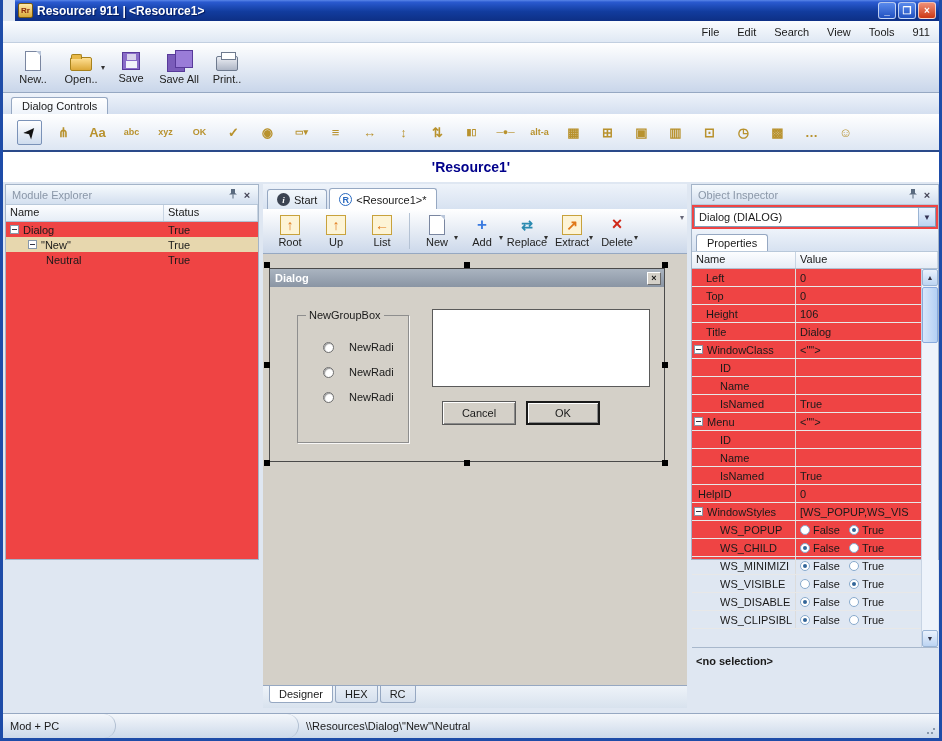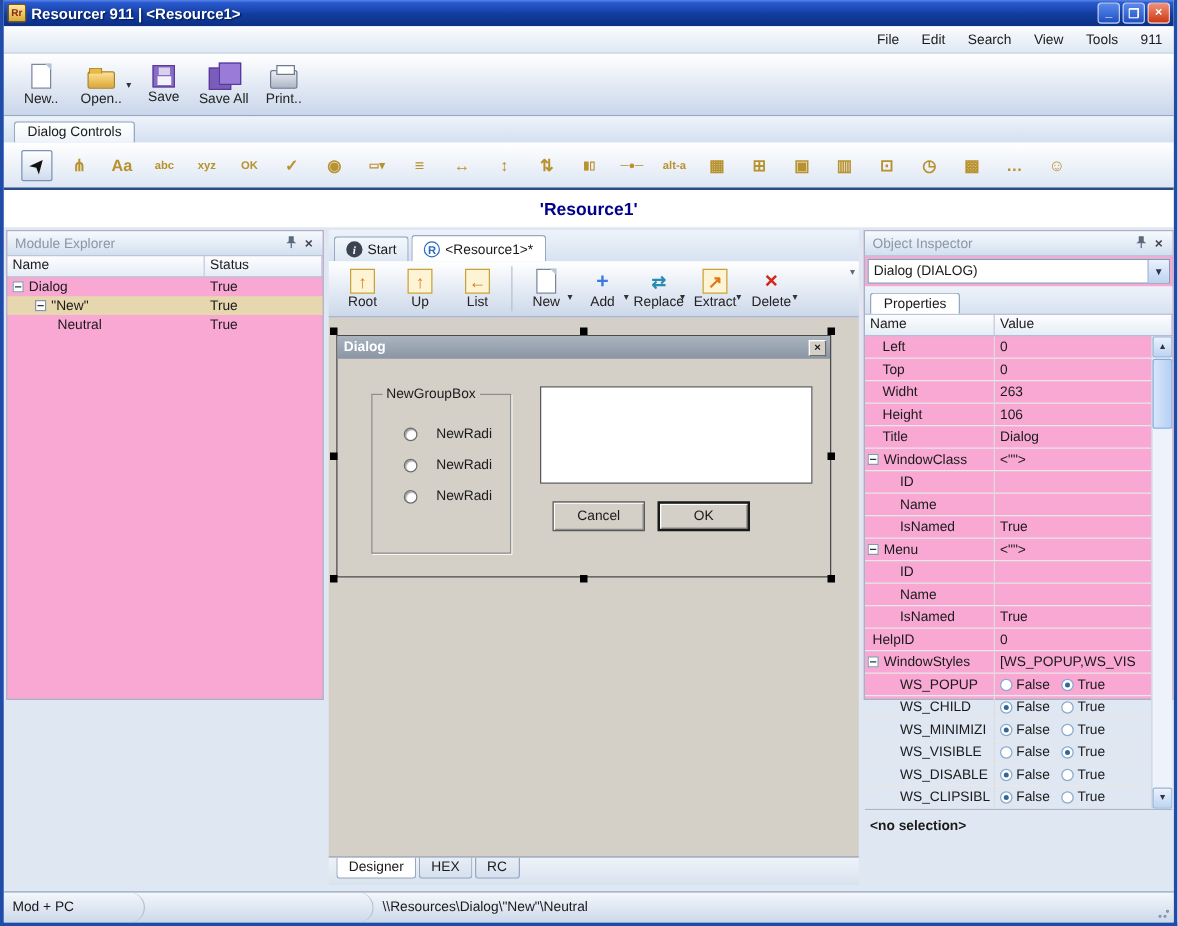--- a/index.html
+++ b/index.html
@@ -4,21 +4,21 @@
 <style>
   * { margin:0; padding:0; box-sizing:border-box; }
   html,body { width:942px; height:741px; overflow:hidden; }
   body { font-family:"Liberation Sans", sans-serif; font-size:11px; color:#1a1a1a; }
 
   .app { width:942px; height:741px; border:3px solid #1e4ca8; border-top:none;
          background:#dfe7f2; position:relative; overflow:hidden; }
 
   
   .titlebar { height:21px; background:linear-gradient(180deg,#5a86e8 0%,#2a5ad0 10%,#123c9e 55%,#0d2f85 100%);
-              display:flex; align-items:center; padding:0 3px; }
+              display:flex; align-items:center; padding:0 3px;margin-left:12px; }
   .app-icon { width:15px; height:15px; background:linear-gradient(#ffe9a8,#d8a838); border:1px solid #7a5a10;
               color:#8a2808; font-weight:bold; font-size:8px; display:flex; align-items:center; justify-content:center;
               border-radius:2px; margin-right:4px; }
   .title-text { color:#fff; font-weight:bold; font-size:12px; text-shadow:1px 1px 1px #00185a; flex:1; }
   .win-btns { display:flex; gap:2px; }
   .wbtn { width:18px; height:17px; border:1px solid #ffffffaa; border-radius:3px; color:#fff; font-size:10px;
           display:flex; align-items:center; justify-content:center; font-weight:bold; }
   .wbtn.min, .wbtn.max { background:linear-gradient(#5a8aec,#2050c0); }
   .wbtn.close { background:linear-gradient(#f09078,#cc3814); }
 
@@ -62,21 +62,21 @@
   .tool.small { font-size:9px; }
   .tool.selected { background:linear-gradient(#ffffff,#cfdcee); border:1px solid #7a92b8; border-radius:2px; color:#111; }
   .tool.selected .pt { display:inline-block; transform:rotate(-50deg); font-size:14px; }
 
   
   .res-header { height:30px; background:#ffffff; display:flex; align-items:center; justify-content:center; }
   .res-header span { color:#00008b; font-weight:bold; font-size:14px; }
 
   
   .main { position:absolute; left:0; right:0; top:182px; bottom:25px; background:#dfe7f2; }
-  .panel { position:absolute; top:2px; height:376px; background:#f9a8d4; border:1px solid #a4b4c8; }
+  .panel { position:absolute; top:2px; height:376px; background:#ef4444; border:1px solid #a4b4c8; }
   .panel-header { height:20px; background:linear-gradient(#f6fafd,#d3dfef); border-bottom:1px solid #b8c8da;
       display:flex; align-items:center; padding:0 4px 0 6px; }
   .panel-title { color:#8a97a8; font-size:11px; flex:1; }
   .ph-btn { width:14px; text-align:center; color:#445; font-weight:bold; font-size:11px; }
 
   .left-panel  { left:2px;  width:254px; }
   .right-panel { left:688px; width:248px; }
   .center-panel{ left:260px; width:424px; top:2px; height:524px; position:absolute; }
 
   
@@ -451,28 +451,20 @@
             <div class="insp-row">
               <div class="insp-name" style="padding-left: 14px;">
                 <span>Top</span>
               </div>
               <div class="insp-value">
                 <span>0</span>
               </div>
             </div>
             <div class="insp-row">
               <div class="insp-name" style="padding-left: 14px;">
-                <span>Widht</span>
-              </div>
-              <div class="insp-value">
-                <span>263</span>
-              </div>
-            </div>
-            <div class="insp-row">
-              <div class="insp-name" style="padding-left: 14px;">
                 <span>Height</span>
               </div>
               <div class="insp-value">
                 <span>106</span>
               </div>
             </div>
             <div class="insp-row">
               <div class="insp-name" style="padding-left: 14px;">
                 <span>Title</span>
               </div>

